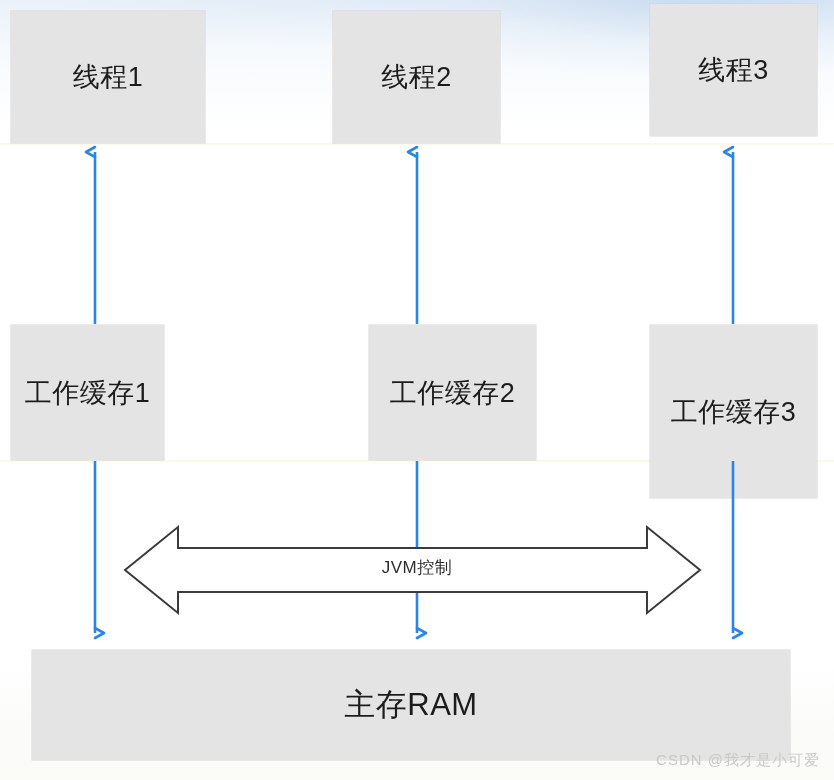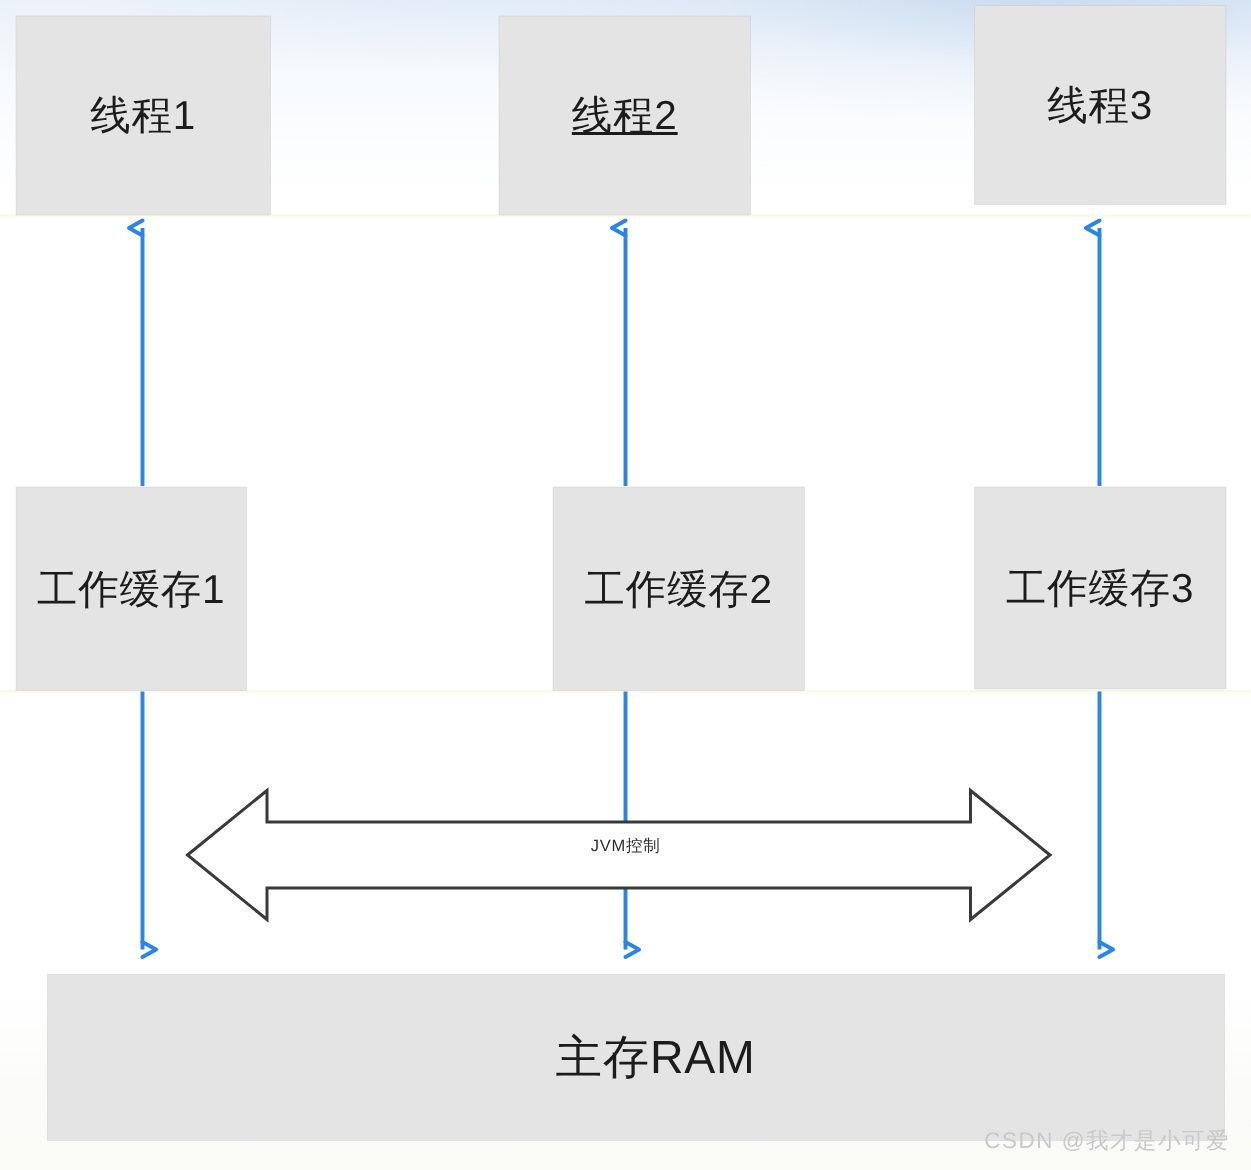--- a/index.html
+++ b/index.html
@@ -60,21 +60,20 @@
     box-shadow: 0 0 0 0.5px rgba(210,210,206,0.9);
   }
   .node-thread {
     font-size: 27px;
   }
   .node-cache {
     font-size: 27px;
   }
   .node-ram {
     font-size: 31px;
-    padding-left: 26px;
   }
 
   
   .arrows-layer {
     position: absolute;
     inset: 0;
     pointer-events: none;
   }
 
   
@@ -82,21 +81,21 @@
     position: absolute;
     inset: 0;
     pointer-events: none;
   }
   .jvm-label {
     position: absolute;
     left: 0;
     right: 0;
     top: 556px;
     text-align: center;
-    font-size: 11px;
+    font-size: 17px;
     color: #2e2e2e;
     letter-spacing: 0.5px;
   }
 
   
   .watermark {
     position: absolute;
     right: 14px;
     bottom: 10px;
     font-size: 15px;
@@ -108,37 +107,37 @@
 </head>
 <body>
 
 <div id="canvas">
 
   <div class="bg-wash"></div>
   <div class="bg-warm" style="top:143px"></div>
   <div class="bg-warm" style="top:460px"></div>
   <div class="bg-wash-bottom"></div>
 
-  <div class="node node-thread" style="left:11px; top:11px; width:169px; height:132px;">
+  <div class="node node-thread" style="left:11px; top:11px; width:194px; height:132px;">
     <span>线程1</span>
   </div>
-  <div class="node node-thread" style="left:333px; top:11px; width:167px; height:132px;text-decoration:underline;">
+  <div class="node node-thread" style="left:333px; top:11px; width:167px; height:132px;">
     <span>线程2</span>
   </div>
   <div class="node node-thread" style="left:650px; top:4px; width:167px; height:132px;">
     <span>线程3</span>
   </div>
 
   <div class="node node-cache" style="left:11px; top:325px; width:153px; height:135px;">
     <span>工作缓存1</span>
   </div>
   <div class="node node-cache" style="left:333px; top:325px; width:167px; height:135px;margin-left:36px;">
     <span>工作缓存2</span>
   </div>
-  <div class="node node-cache" style="left:650px; top:325px; width:167px; height:134px;">
+  <div class="node node-cache" style="left:650px; top:325px; width:167px; height:173px;">
     <span>工作缓存3</span>
   </div>
 
   <div class="node node-ram" style="left:32px; top:650px; width:758px; height:110px;">
     <span>主存RAM</span>
   </div>
 
   <svg class="arrows-layer" width="834" height="780" viewBox="0 0 834 780">
     <defs>
       <marker id="vhead-up" markerWidth="14" markerHeight="14" refX="6" refY="11" orient="auto" markerUnits="userSpaceOnUse">

